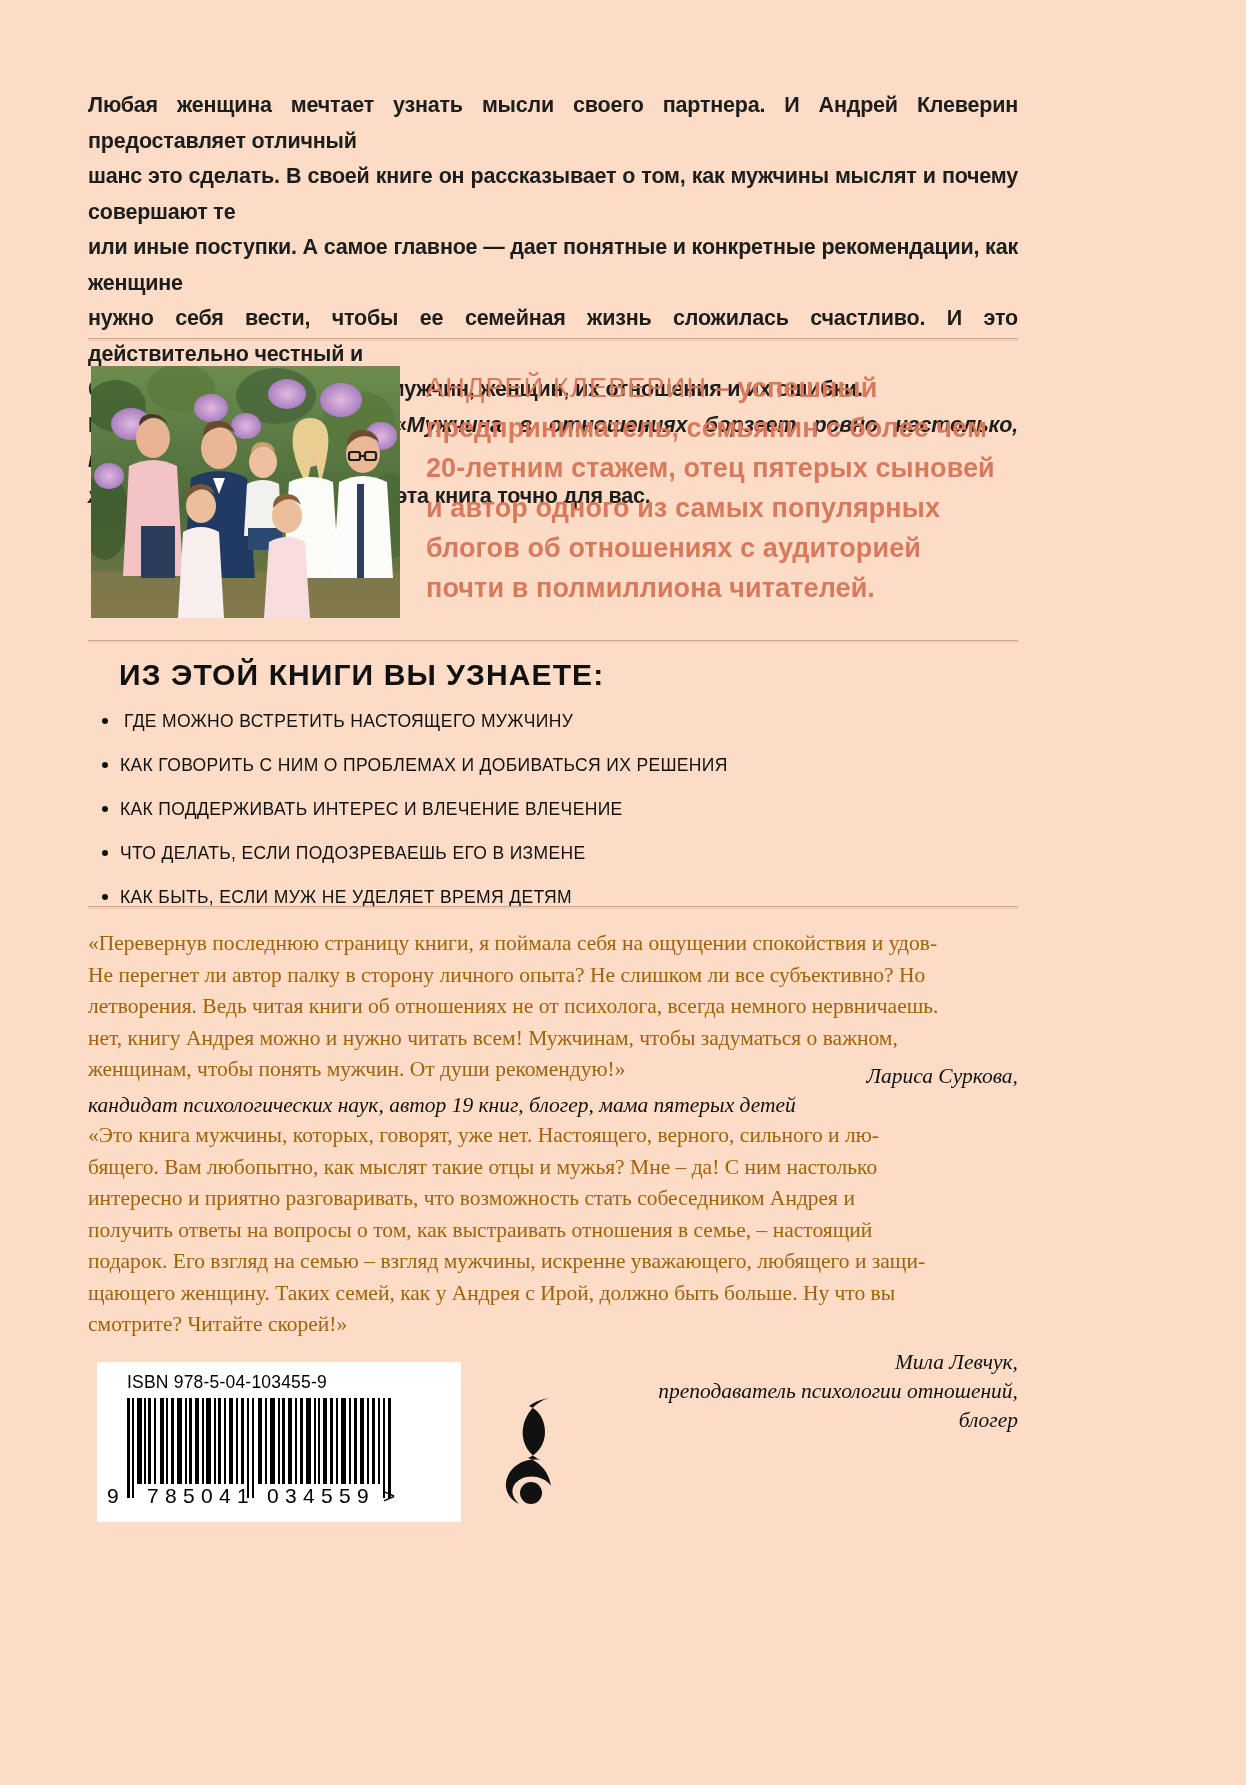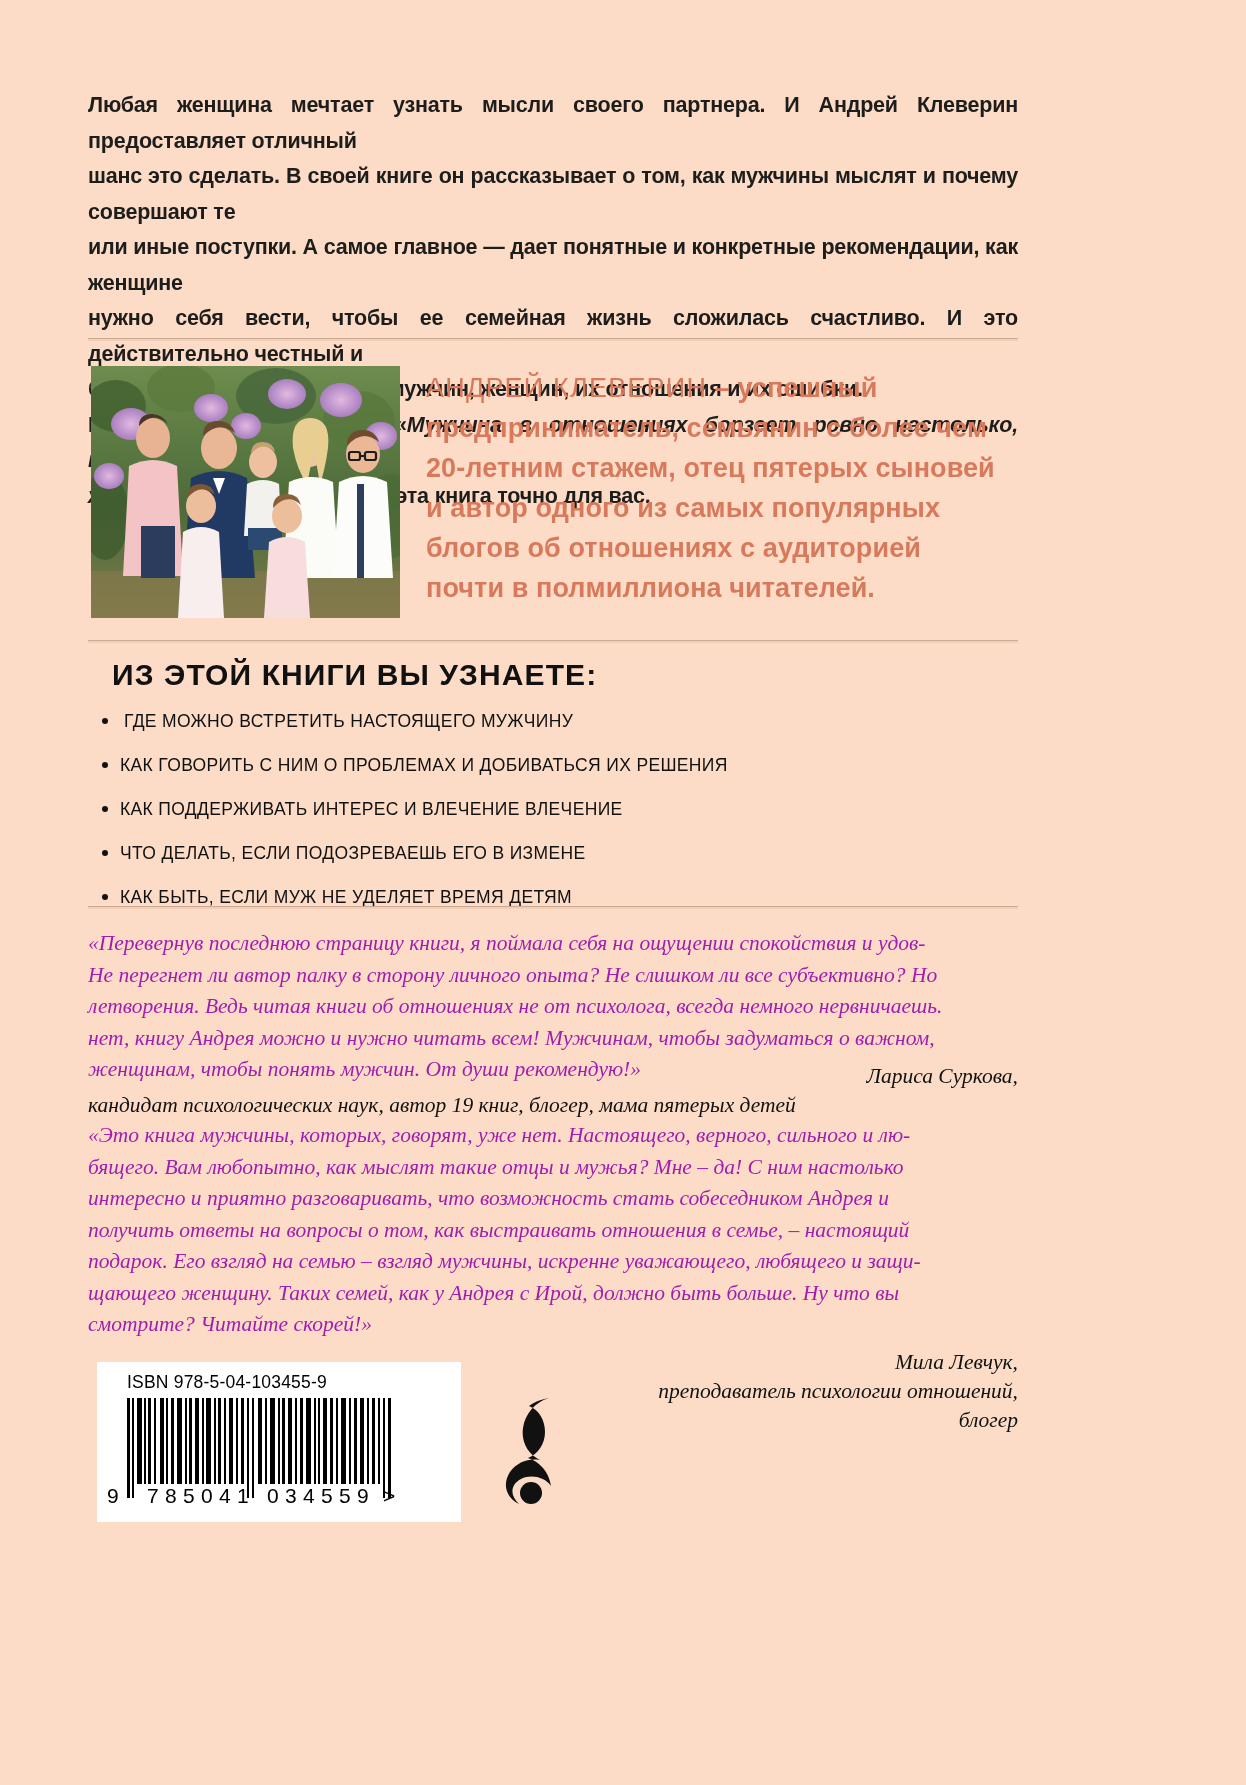--- a/index.html
+++ b/index.html
@@ -56,21 +56,21 @@
     font-weight:700;
     text-align:justify;
     letter-spacing:.1px;
   }
   .author-text .nm { letter-spacing:1.2px; font-weight:400; }
   .author-text .ln { display:block; text-align:justify; }
   .author-text .ln.last { text-align:justify; }
 
   
   .learn-head {
-    position:absolute; top:658px; left:24px;
+    position:absolute; top:658px; left:31px;
     font-size:30px; font-weight:700; letter-spacing:1.1px;
     color:#111;
   }
   .bullets { position:absolute; top:710px; left:0; width:930px; }
   .bullet {
     position:relative;
     padding-left:32px;
     font-size:17.5px;
     letter-spacing:.35px;
     line-height:22px;
@@ -80,25 +80,24 @@
   }
   .bullet .dot {
     position:absolute; left:14px; top:8px;
     width:6px; height:6px; border-radius:50%; background:#111;
   }
   .bullet:nth-child(1) { padding-left:36px; }
 
   
   .quote {
     font-family:"Liberation Serif", serif;
-    font-style:italic;
     font-size:21.5px;
     line-height:31.5px;
     text-align:justify;
-    color:#a21caf;
+    color:#a16207;
   }
   .q1 { position:absolute; top:928px; left:0; width:930px; }
   .q1 .ql { display:block; text-align:justify; }
 
   .attrib {
     font-family:"Liberation Serif", serif;
     font-weight:400;
     font-style:italic;
     font-size:21.5px;
     line-height:29px;

